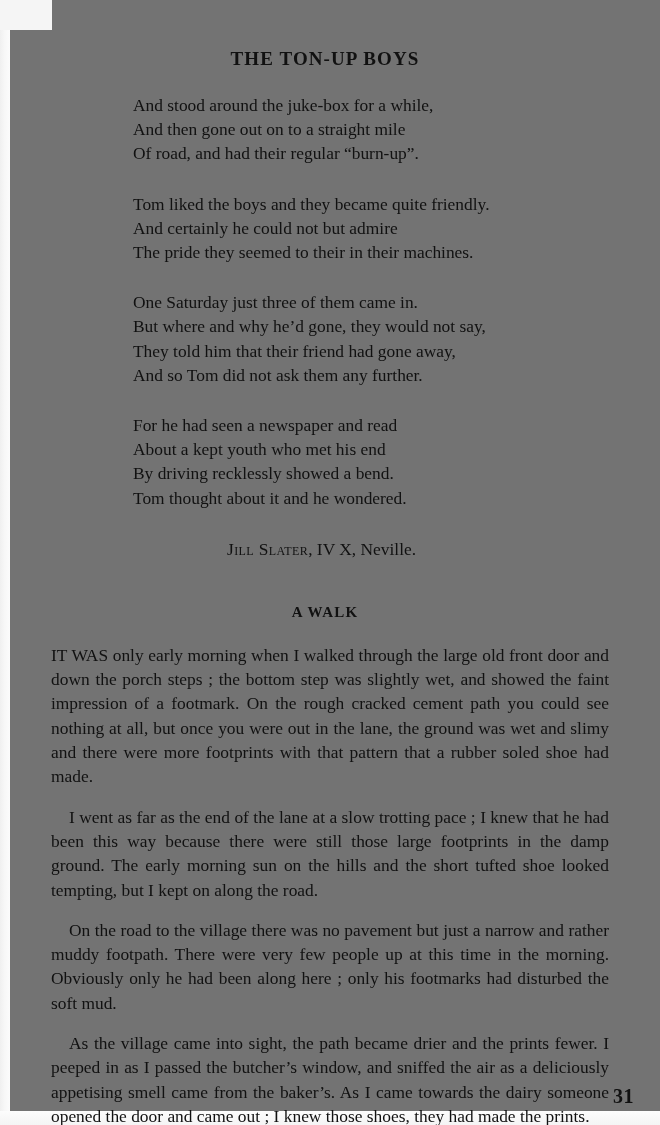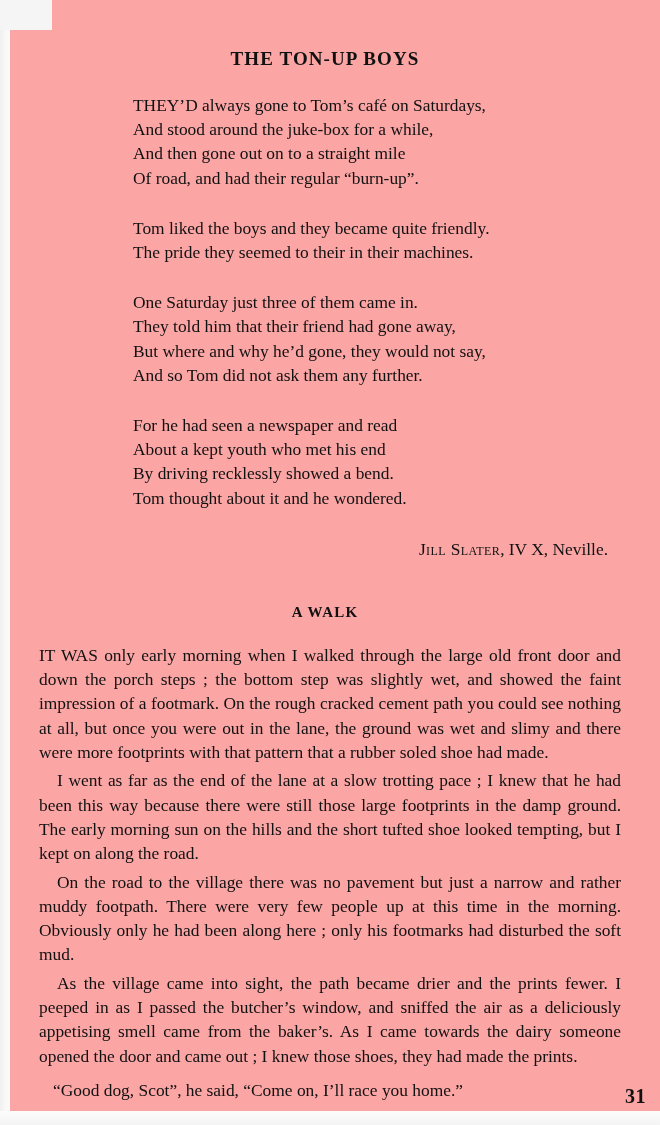--- a/index.html
+++ b/index.html
@@ -8,21 +8,21 @@
     background: #ffffff;
   }
   body {
     font-family: "Liberation Serif", "DejaVu Serif", serif;
     color: #111111;
   }
   .page {
     position: relative;
     width: 660px;
     height: 1125px;
-    background: #fca5a5;
+    background: #737373;
     overflow: hidden;
     box-sizing: border-box;
   }
   
   .scan-edge-left {
     position: absolute;
     left: 0; top: 0;
     width: 10px; height: 100%;
     background: linear-gradient(to right, #f0f0f0 0%, #f7f7f7 45%, #fcfcfc 100%);
     pointer-events: none;
@@ -69,21 +69,21 @@
   .stanza:last-child {
     margin-bottom: 10px;
   }
   .verse-line {
     font-size: 17.4px;
     line-height: 24.2px;
     white-space: pre;
   }
 
   .attribution {
-    text-align: right;
+    text-align: center;
     font-size: 17.4px;
     margin-top: 29px;
     padding-right: 17px;
   }
   .smallcaps {
     font-variant: small-caps;
     letter-spacing: 0.4px;
   }
 
   
@@ -96,41 +96,41 @@
     text-align: center;
     letter-spacing: 1.2px;
     margin: 0 0 22px 0;
     padding-right: 10px;
   }
   .para {
     font-size: 17.4px;
     line-height: 24.3px;
     text-align: justify;
     text-justify: inter-word;
-    margin: 4px;
+    margin: 16px;
     text-indent: 18px;
     hyphens: none;
   }
   .para.first {
     text-indent: 0;
   }
   .para + .para {
     margin-top: 0;
   }
   .closing-quote {
     font-size: 17.4px;
     line-height: 24.3px;
     margin: 10px 0 0 0;
     text-indent: 18px;
   }
 
   
   .page-number {
     position: absolute;
-    right: 14px;
+    right: 26px;
     bottom: 17px;
     font-size: 20px;
     font-weight: bold;
     letter-spacing: 0.5px;
   }
 </style>
 </head>
 <body>
 
 <div class="page">
@@ -140,35 +140,35 @@
   <div class="scan-edge-bottom"></div>
 
   <div class="content">
 
     <div>
       <h1 class="poem-title">THE TON-UP BOYS</h1>
 
       <div class="poem-body">
 
         <div class="stanza">
-          <div class="verse-line">THEY’D always gone to Tom’s café on Saturdays,</div>
           <div class="verse-line">And stood around the juke-box for a while,</div>
           <div class="verse-line">And then gone out on to a straight mile</div>
           <div class="verse-line">Of road, and had their regular “burn-up”.</div>
         </div>
 
         <div class="stanza">
           <div class="verse-line">Tom liked the boys and they became quite friendly.</div>
+          <div class="verse-line">And certainly he could not but admire</div>
           <div class="verse-line">The pride they seemed to their in their machines.</div>
         </div>
 
         <div class="stanza">
           <div class="verse-line">One Saturday just three of them came in.</div>
+          <div class="verse-line">But where and why he’d gone, they would not say,</div>
           <div class="verse-line">They told him that their friend had gone away,</div>
-          <div class="verse-line">But where and why he’d gone, they would not say,</div>
           <div class="verse-line">And so Tom did not ask them any further.</div>
         </div>
 
         <div class="stanza">
           <div class="verse-line">For he had seen a newspaper and read</div>
           <div class="verse-line">About a kept youth who met his end</div>
           <div class="verse-line">By driving recklessly showed a bend.</div>
           <div class="verse-line">Tom thought about it and he wondered.</div>
         </div>
 

